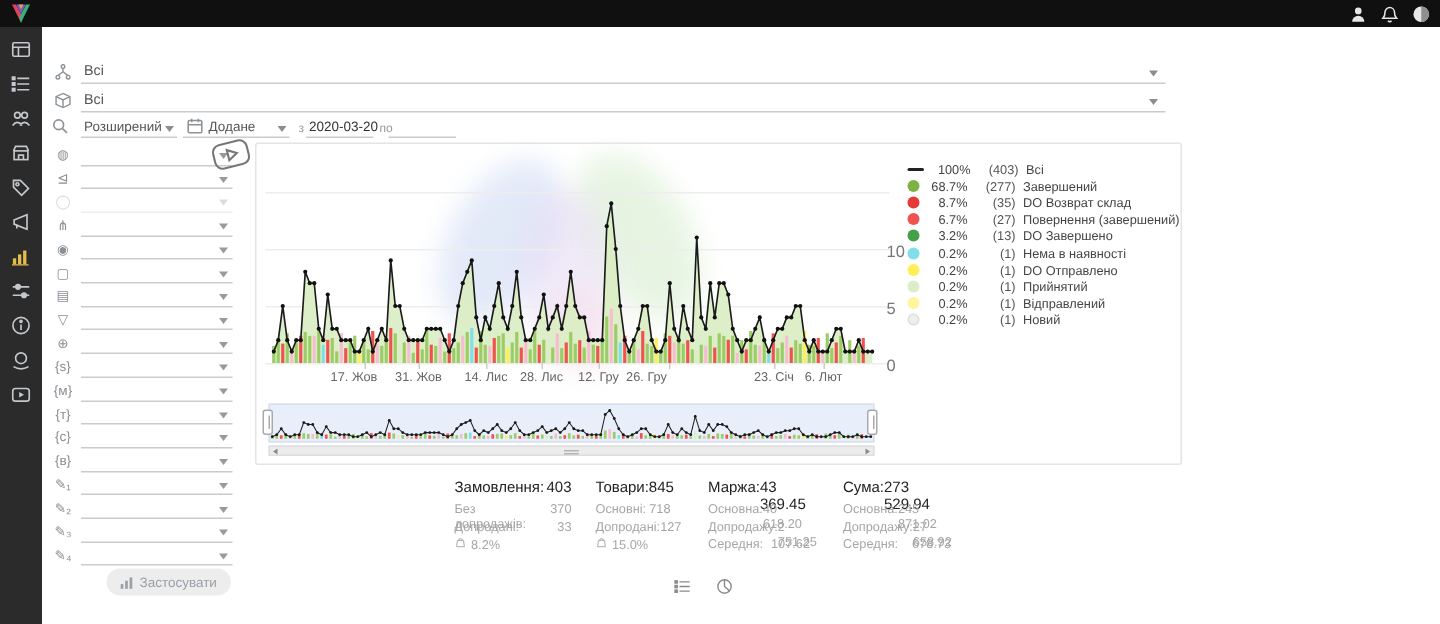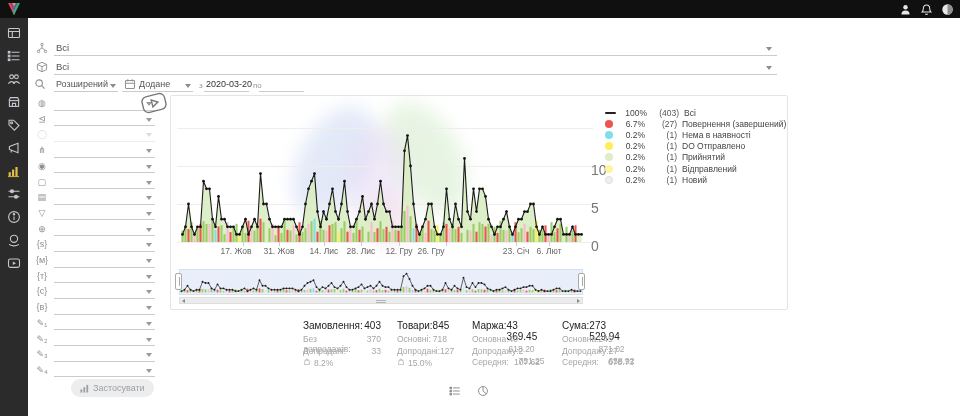--- a/index.html
+++ b/index.html
@@ -45,21 +45,21 @@
   
   .section-ic { position:absolute; left:141px; top:93px; width:26px; height:20px; color:#777;
                 transform:rotate(-14deg); }
   .section-ic svg { width:26px; height:20px; display:block; }
 
   
   .card { position:absolute; left:170px; top:95px; width:618px; height:215px; background:#fff;
           border:1px solid #e4e4e4; border-radius:2px; }
   .wm { position:absolute; border-radius:50%; filter:blur(9px); opacity:.55; }
   .grid { position:absolute; left:6px; width:416px; height:1px; background:#ededed; }
-  .ytick { position:absolute; left:420px; font-size:14px; color:#777; }
+  .ytick { position:absolute; left:420px; font-size:11px; color:#777; }
   .xtick { position:absolute; top:150px; font-size:8.5px; color:#666; transform:translateX(-50%); white-space:nowrap; }
   .xtickmark { position:absolute; top:146px; width:1px; height:4px; background:#ccc; }
   #plot { position:absolute; left:10px; top:30px; }
   
   .nav-box { position:absolute; left:8px; top:173px; width:404px; height:26px; background:#e9effa;
              border:1px solid #d4dff0; }
   #navplot { position:absolute; left:0; top:1px; }
   .nav-handle { position:absolute; top:177px; width:7px; height:17px; background:#fff;
                 border:1px solid #a9a9a9; border-radius:2px; }
   .nav-handle::after { content:""; position:absolute; left:2.5px; top:3px; width:1px; height:9px; background:#a9a9a9; }
@@ -915,24 +915,42 @@
     </div>
 
     <div class="legend" id="legend">
         <div class="lg-row">
           <span class="lg-line"></span>
        <span class="lg-pct">100%</span>
        <span class="lg-cnt">(403)</span>
        <span>Всі</span>
         </div>
         <div class="lg-row">
+          <span class="lg-mark" style="background:#7cb342;"></span>
+       <span class="lg-pct">68.7%</span>
+       <span class="lg-cnt">(277)</span>
+       <span>Завершений</span>
+        </div>
+        <div class="lg-row">
+          <span class="lg-mark" style="background:#e53935;"></span>
+       <span class="lg-pct">8.7%</span>
+       <span class="lg-cnt">(35)</span>
+       <span>DO Возврат склад</span>
+        </div>
+        <div class="lg-row">
           <span class="lg-mark" style="background:#ef5350;"></span>
        <span class="lg-pct">6.7%</span>
        <span class="lg-cnt">(27)</span>
        <span>Повернення (завершений)</span>
+        </div>
+        <div class="lg-row">
+          <span class="lg-mark" style="background:#43a047;"></span>
+       <span class="lg-pct">3.2%</span>
+       <span class="lg-cnt">(13)</span>
+       <span>DO Завершено</span>
         </div>
         <div class="lg-row">
           <span class="lg-mark" style="background:#80deea;"></span>
        <span class="lg-pct">0.2%</span>
        <span class="lg-cnt">(1)</span>
        <span>Нема в наявності</span>
         </div>
         <div class="lg-row">
           <span class="lg-mark" style="background:#ffee58;"></span>
        <span class="lg-pct">0.2%</span>

